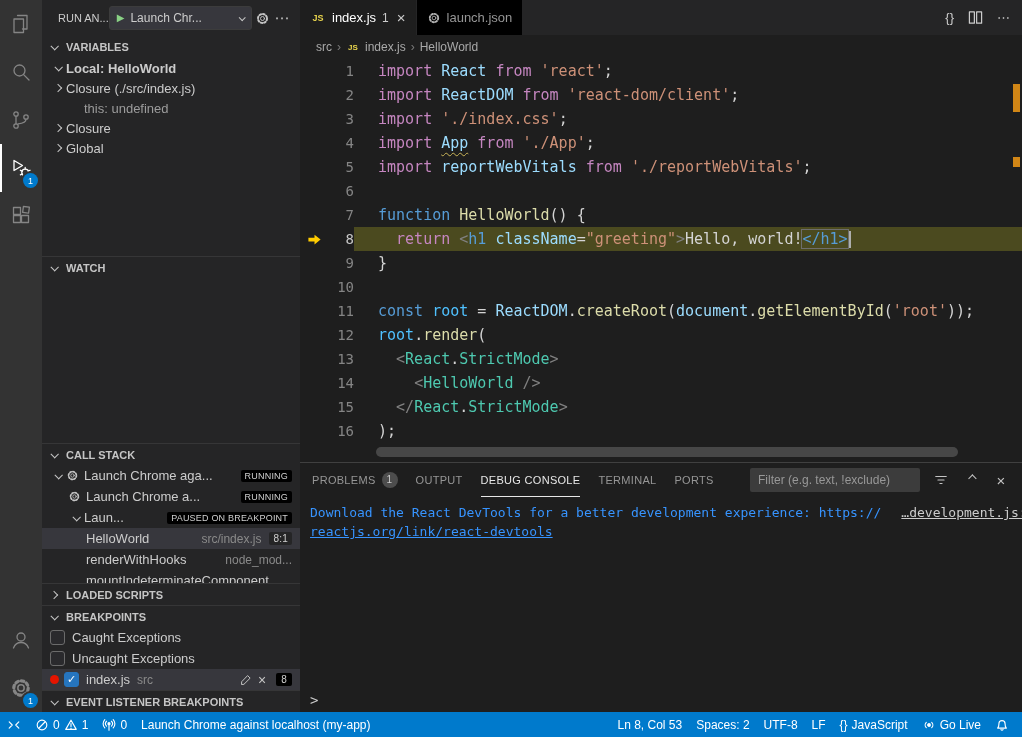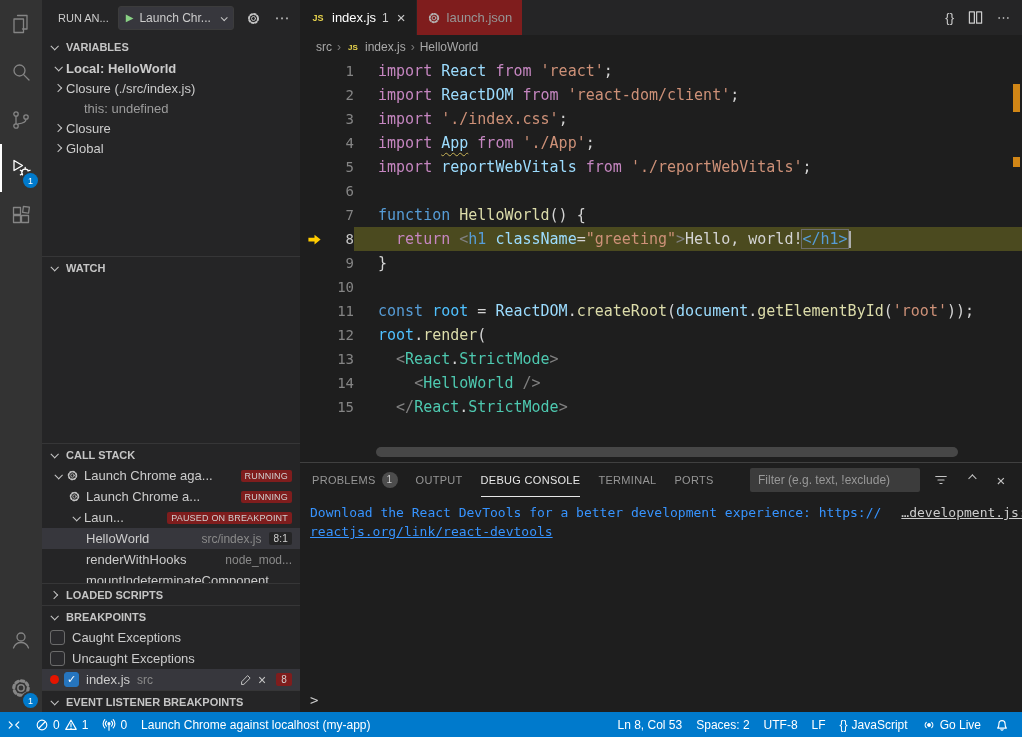--- a/index.html
+++ b/index.html
@@ -19,21 +19,21 @@
   .ab-item svg { width:24px; height:24px; }
   .ab-badge {
     position:absolute; right:4px; bottom:4px; min-width:15px; height:15px; padding:0 3px;
     background:#007acc; color:#fff; font-size:9px; border-radius:8px;
     display:flex; align-items:center; justify-content:center; box-shadow:0 0 0 2px #333333;
   }
   .ab-spacer { flex:1; }
 
   
   #sidebar { width:258px; background:#252526; flex:none; display:flex; flex-direction:column; overflow:hidden; font-size:13px; }
-  #sidebar-header { height:36px; flex:none; display:flex; align-items:center; padding:0 8px 0 16px; gap:9px; }
+  #sidebar-header { height:36px; flex:none; display:flex; align-items:center; padding:0 8px 0 16px; gap:0; }
   #sidebar-title { font-size:11px; color:#cccccc; flex:none; white-space:nowrap; }
   #launch-config { display:flex; align-items:center; gap:6px; background:#37373d; border:1px solid #3c3c3c; border-radius:3px; height:24px; padding:0 7px; flex:1; min-width:0; cursor:pointer; }
   #launch-config .play { color:#89d185; font-size:10px; line-height:1; }
   #launch-config .lc-label { font-size:12px; color:#cccccc; white-space:nowrap; overflow:hidden; flex:1; }
   .hdr-icon { color:#c5c5c5; display:flex; align-items:center; justify-content:center; width:20px; height:20px; cursor:pointer; font-size:15px; flex:none; }
 
   .section-header { height:22px; flex:none; display:flex; align-items:center; gap:4px; padding:0 4px; font-size:11px; font-weight:bold; color:#c5c5c5; border-top:1px solid rgba(204,204,204,0.10); cursor:pointer; }
   .chev-box { width:16px; height:16px; flex:none; display:flex; align-items:center; justify-content:center; }
   .chev { display:inline-block; width:6px; height:6px; border-right:1.3px solid #c5c5c5; border-bottom:1.3px solid #c5c5c5; }
   .chev.down  { transform:rotate(45deg)  translateY(-1px); }
@@ -42,38 +42,38 @@
   .chev.small { width:5px; height:5px; }
 
   .tree-row { height:20px; flex:none; display:flex; align-items:center; padding-right:8px; cursor:pointer; white-space:nowrap; }
   .tree-row.cs, .tree-row.bp { height:21px; }
   .tree-row.selected { background:#37373d; }
   .tree-label { color:#cccccc; overflow:hidden; text-overflow:ellipsis; }
   .tree-label.bold { font-weight:bold; }
   .tree-label.dim { color:#9c9c9c; }
   .row-gear { display:flex; align-items:center; margin-right:5px; color:#c5c5c5; flex:none; }
   .cs-detail { color:#8a8a8a; font-size:12px; margin-left:auto; padding-left:10px; flex:none; }
-  .badge { background:#7f1d1d; color:#d0d0d0; font-size:9px; padding:1px 4px; border-radius:2px; margin-left:auto; flex:none; letter-spacing:0.2px; }
+  .badge { background:#000000; color:#d0d0d0; font-size:9px; padding:1px 4px; border-radius:2px; margin-left:auto; flex:none; letter-spacing:0.2px; }
   .badge.pos { background:#252526; margin-left:8px; font-size:10px; }
   .badge.line { margin-left:4px; font-size:10px; padding:1px 5px; }
   #callstack-list { height:118px; overflow:hidden; flex:none; }
   #variables-list, #breakpoints-list { flex:none; }
   .v-spacer { flex:none; }
 
   .bp-dot { width:9px; height:9px; border-radius:50%; background:#e51400; flex:none; margin-right:5px; }
   .cb { width:15px; height:15px; border:1px solid #6b6b6b; border-radius:3px; background:#2a2a2d; flex:none; margin-right:7px; display:flex; align-items:center; justify-content:center; font-size:11px; color:#fff; cursor:pointer; }
   .cb.checked { background:#2675bf; border-color:#2675bf; }
   .bp-detail { color:#8a8a8a; font-size:12px; margin-left:7px; }
   .bp-actions { display:flex; align-items:center; gap:6px; margin-left:auto; }
   .bp-act { color:#c5c5c5; display:flex; align-items:center; cursor:pointer; font-size:14px; line-height:1; }
 
   
   #editor-col { flex:1; min-width:0; display:flex; flex-direction:column; background:#1e1e1e; }
   #tabbar { height:35px; flex:none; background:#252526; display:flex; align-items:stretch; }
-  .tab { display:flex; align-items:center; gap:6px; padding:0 10px; font-size:13px; color:#969696; background:#7f1d1d; border-right:1px solid #252526; cursor:pointer; }
+  .tab { display:flex; align-items:center; gap:6px; padding:0 10px; font-size:13px; color:#969696; background:#000000; border-right:1px solid #252526; cursor:pointer; }
   .tab.active { background:#1e1e1e; color:#ffffff; }
   .js-icon { width:16px; height:16px; display:inline-flex; align-items:center; justify-content:center; font-size:9px; font-weight:bold; color:#e8d44d; flex:none; }
   .js-icon.small { width:14px; font-size:8px; }
   .gear-mini { display:inline-flex; color:#b5b5b5; }
   .tab-badge { font-size:12px; color:#cccccc; }
   .tab-close { font-size:15px; color:#cccccc; margin-left:2px; cursor:pointer; }
   #tab-actions { margin-left:auto; display:flex; align-items:center; gap:14px; padding:0 12px; color:#cccccc; }
   #tab-actions .ta-icon { display:flex; align-items:center; cursor:pointer; font-size:13px; }
 
   #breadcrumbs { height:24px; flex:none; display:flex; align-items:center; gap:5px; padding-left:16px; font-size:12px; color:#a9a9a9; background:#1e1e1e; }
@@ -455,20 +455,25 @@
             </div>
             <div class="code-line">
               <span class="glyph"></span>
               <span class="lnum">14</span>
               <span class="lcontent"><span class="tk pn">    </span><span class="tk br">&lt;</span><span class="tk cls">HelloWorld</span><span class="tk pn"> </span><span class="tk br">/&gt;</span></span>
             </div>
             <div class="code-line">
               <span class="glyph"></span>
               <span class="lnum">15</span>
               <span class="lcontent"><span class="tk pn">  </span><span class="tk br">&lt;/</span><span class="tk cls">React</span><span class="tk pn">.</span><span class="tk cls">StrictMode</span><span class="tk br">&gt;</span></span>
+            </div>
+            <div class="code-line">
+              <span class="glyph"></span>
+              <span class="lnum">16</span>
+              <span class="lcontent"><span class="tk pn">);</span></span>
             </div>
           </div>
         <div id="hscrollbar"></div>
         <div id="overview-ruler">
           <div class="ov-mark" style="top:25px;height:28px"></div>
           <div class="ov-mark" style="top:98px;height:10px"></div>
         </div>
       </div>
 
       <div id="panel">

